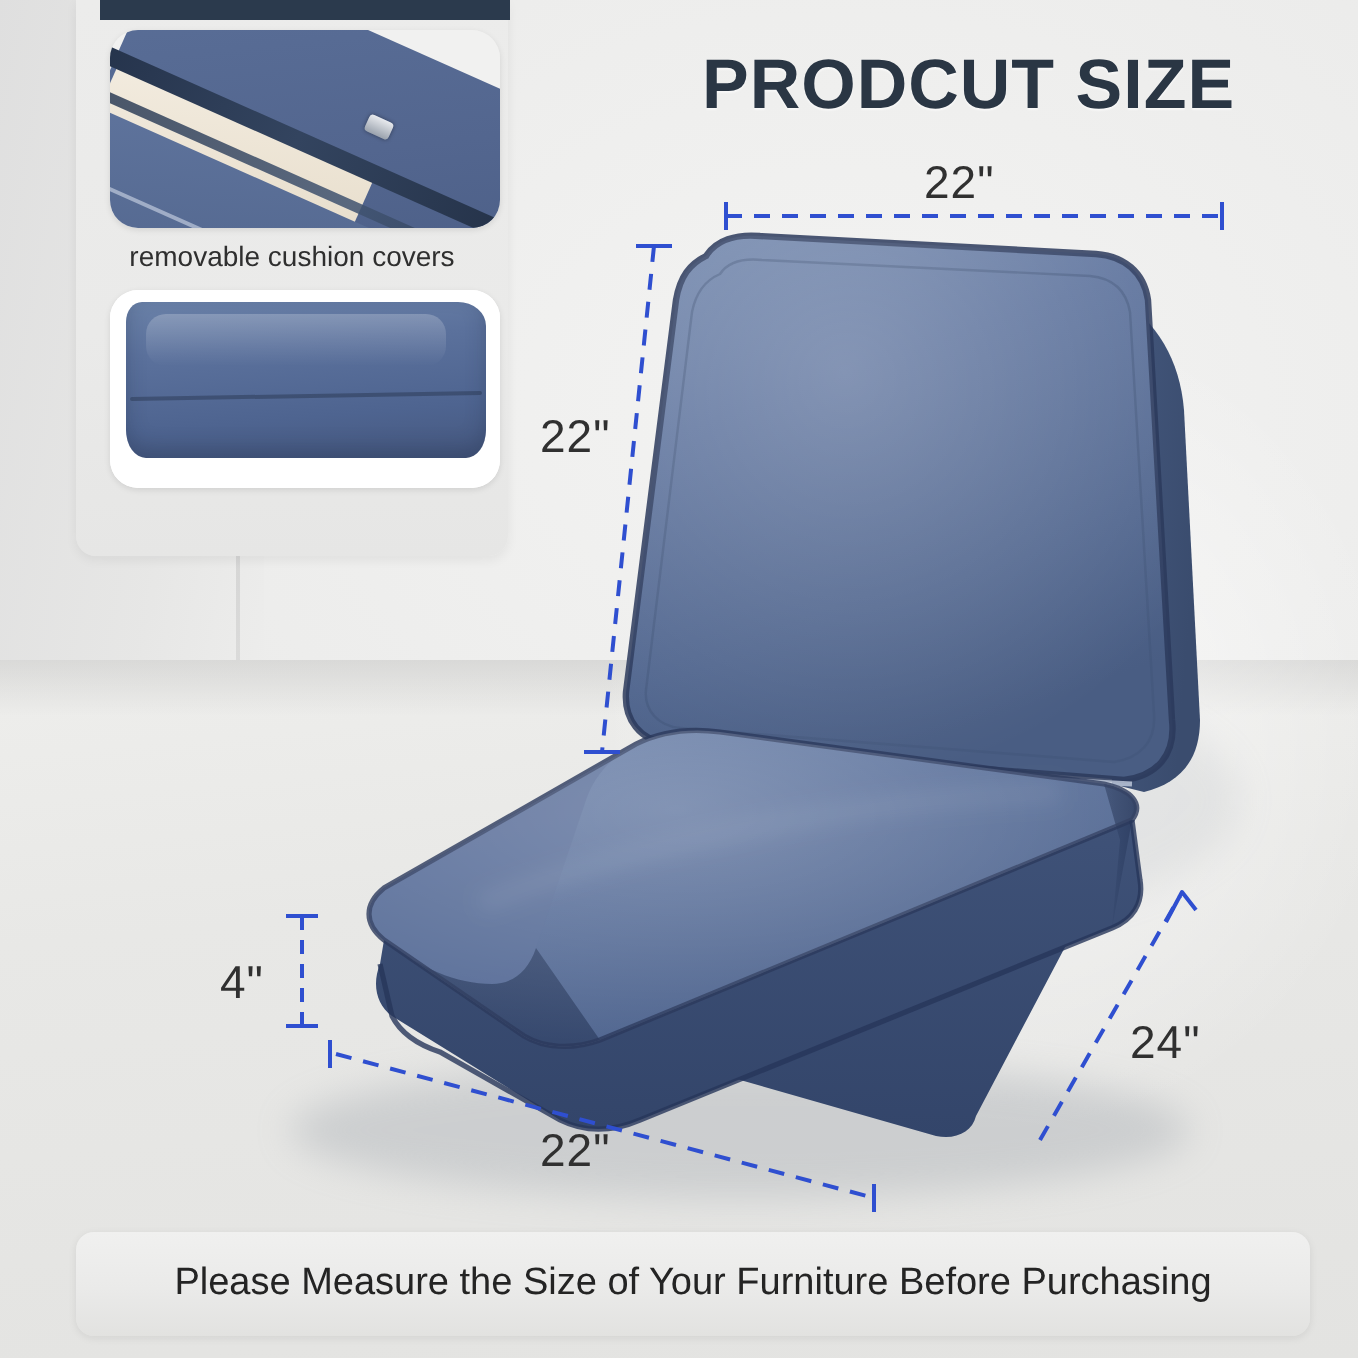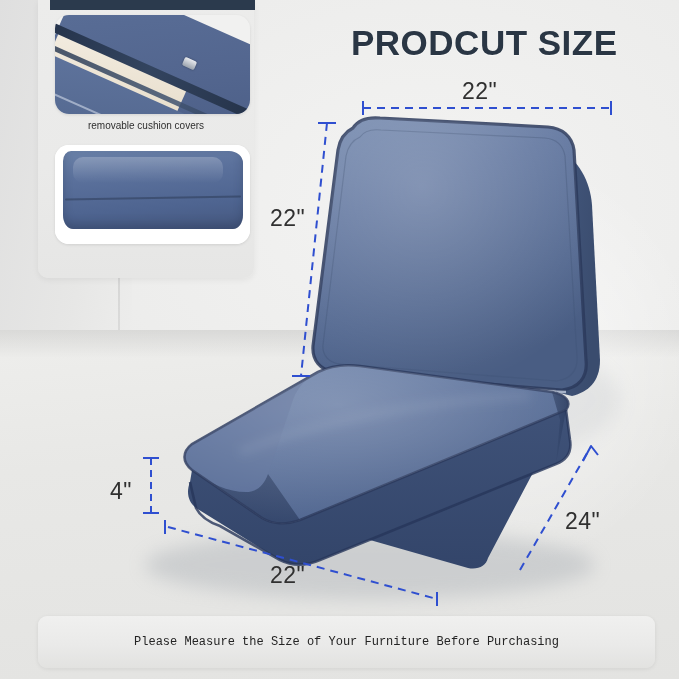--- a/index.html
+++ b/index.html
@@ -118,21 +118,21 @@
     border-radius:2px;transform:rotate(-1deg);
   }
   .bc-hl{
     position:absolute;left:18px;top:12px;width:150px;height:26px;
     background:linear-gradient(180deg,rgba(255,255,255,.22),rgba(255,255,255,0));
     border-radius:10px;
   }
 
   .caption{
     position:absolute;left:38px;width:216px;text-align:center;
-    color:#2f2f2f;font-size:10px;
+    color:#2f2f2f;font-size:14px;
     font-family:"Liberation Sans", sans-serif;
   }
   .caption-1{top:120px;}
   .caption-2{top:250px;}
 
   
   .cushion-wrap{position:absolute;left:0;top:0;width:679px;height:679px;}
 
   
   .dimlabel{
@@ -148,22 +148,22 @@
 
   
   .banner{
     position:absolute;left:38px;top:616px;width:617px;height:52px;
     border-radius:9px;
     background:linear-gradient(180deg,#f0f0ef 0%,#eaeae9 55%,#e2e2e0 100%);
     box-shadow:0 1px 4px rgba(0,0,0,.08);
     display:flex;align-items:center;justify-content:center;
   }
   .banner-text{
-    color:#242424;font-size:12px;
-    font-family:Liberation Mono, monospace;
+    color:#242424;font-size:19px;
+    font-family:Liberation Sans, sans-serif;
   }
 </style>
 </head>
 <body>
 
 <div id="stage">
 
   <div class="backdrop"></div>
   <div class="wall-left"></div>
   <div class="wall-corner"></div>

